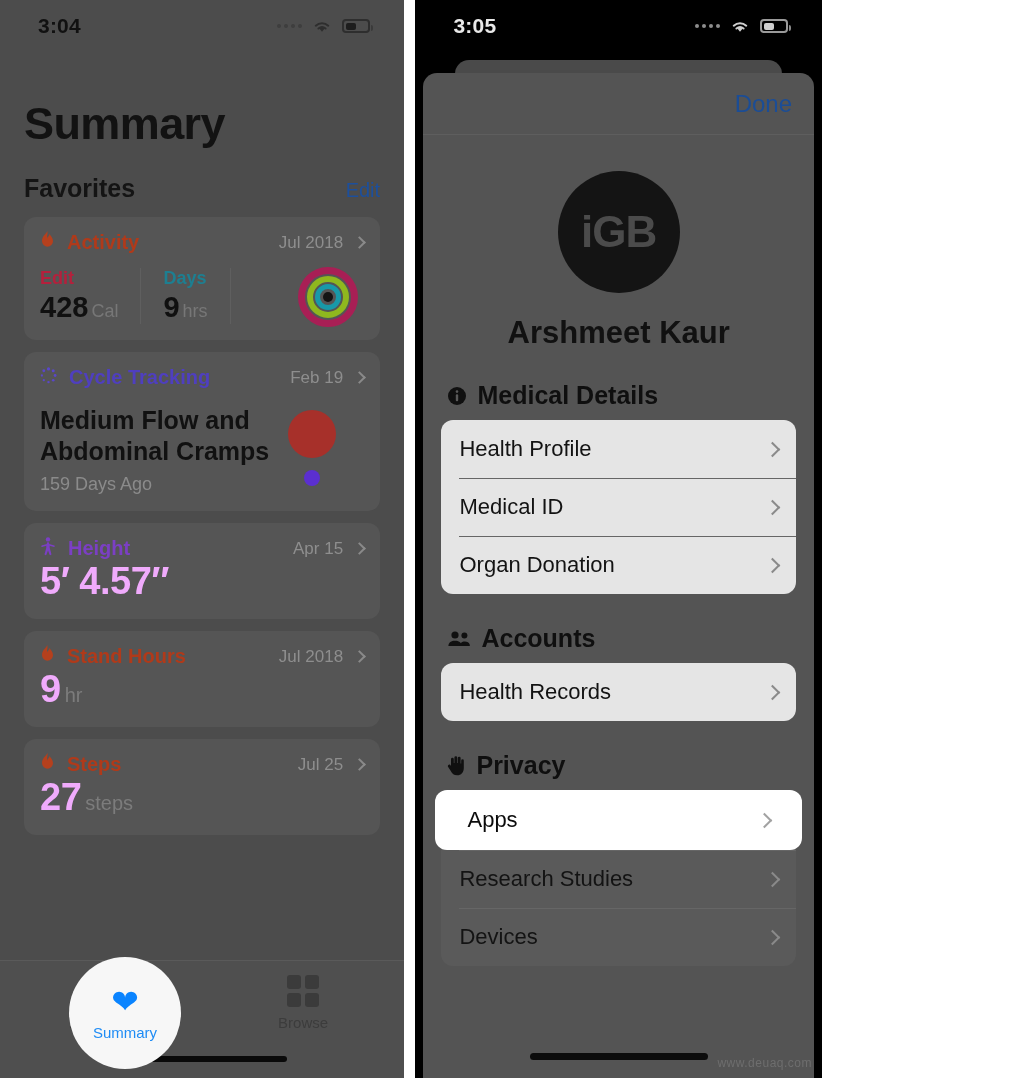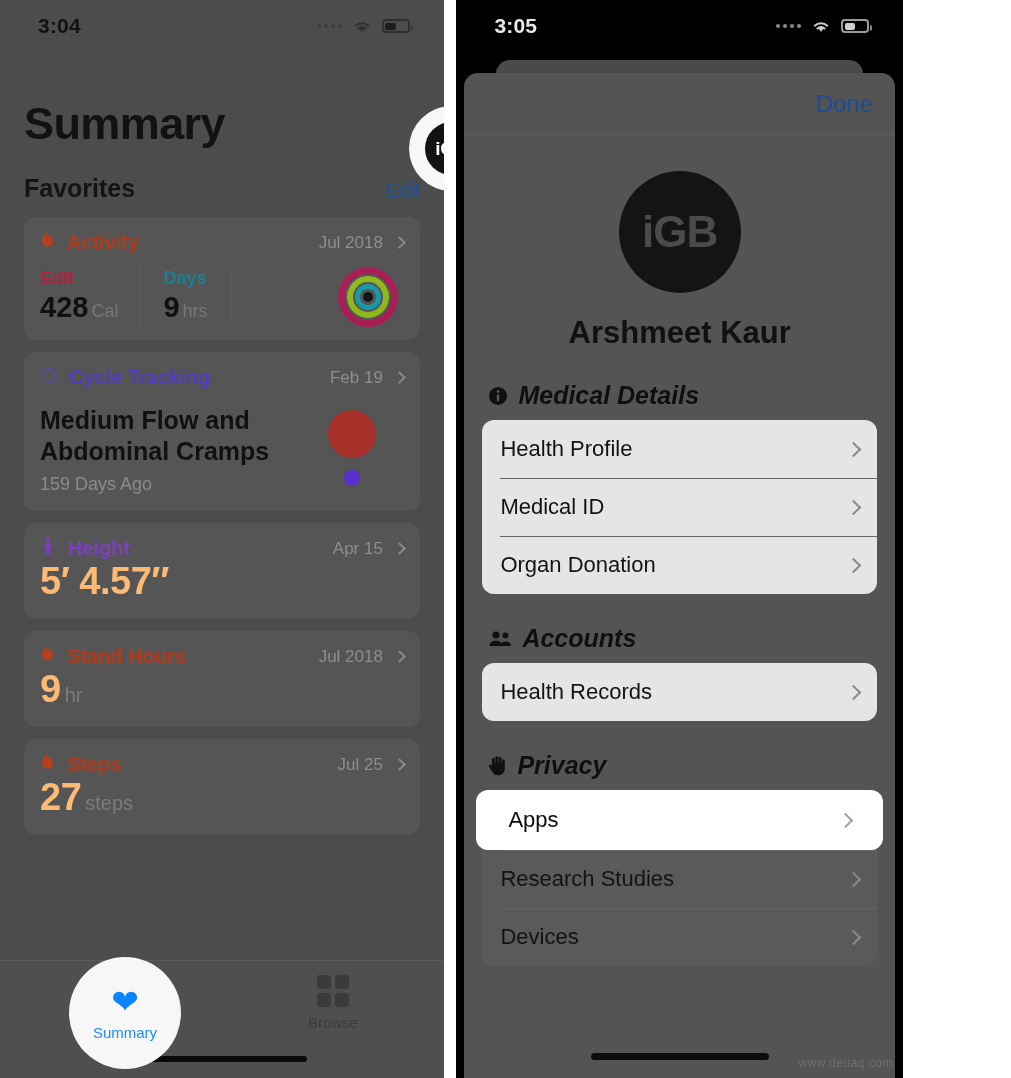--- a/index.html
+++ b/index.html
@@ -2,21 +2,21 @@
 <html><head>
 <meta charset="utf-8">
 <style>
   * { box-sizing: border-box; margin: 0; padding: 0; }
   html, body {
     width: 1011px; height: 1078px;
     background: #ffffff;
     font-family: "Liberation Sans", sans-serif;
     overflow: hidden;
   }
-  .screens { display: flex; width: 903px; height: 1078px; }
+  .screens { display: flex; width: 822px; height: 1078px; }
 
   
   .panel-left {
     position: relative;
     width: 497px; height: 1078px;
     background: #4c4c4c;
     overflow: hidden;
   }
   .statusbar {
     height: 52px; display: flex; align-items: center;
@@ -69,21 +69,21 @@
   .stat-unit { font-size: 18px; font-weight: 400; color: #777; margin-left: 3px; }
   .rings { position: absolute; right: 22px; top: 50px; width: 60px; height: 60px; }
   .ring { position: absolute; border-radius: 50%; }
 
   
   .cycle-main { font-size: 25px; font-weight: 700; color: #111; line-height: 1.22; margin-top: 16px; max-width: 330px; }
   .cycle-sub { font-size: 18px; color: #8b8b8b; margin-top: 8px; }
   .cycle-dot-big { position:absolute; right:44px; top:58px; width:48px; height:48px; border-radius:50%; background:#a7302a; }
   .cycle-dot-sm { position:absolute; right:60px; top:118px; width:16px; height:16px; border-radius:50%; background:#5b2fd0; }
 
-  .big-value { font-size: 38px; font-weight: 700; color: #fdba74; margin-top: 16px; letter-spacing: -.5px;}
+  .big-value { font-size: 38px; font-weight: 700; color: #f0abfc; margin-top: 16px; letter-spacing: -.5px;}
   .big-unit { font-size: 20px; font-weight: 400; color: #7c7c7c; margin-left: 4px; }
 
   .tabbar {
     position: absolute; left: 0; right: 0; bottom: 0; height: 118px;
     background: #4f4f4f; border-top: 1px solid #5a5a5a;
   }
   .tabs { display: flex; height: 84px; }
   .tab { flex: 1; display: flex; flex-direction: column; align-items: center; justify-content: center; gap: 7px; }
   .tab-label { font-size: 15px; }
   .grid-icon { display: grid; grid-template-columns: 14px 14px; grid-gap: 4px; }
@@ -121,21 +121,21 @@
     position: absolute; left: 8px; right: 8px; top: 73px; bottom: 0;
     background: #545454; border-radius: 14px 14px 0 0; overflow: hidden;
   }
   .sheet-nav { height: 62px; display: flex; align-items: center; justify-content: flex-end; padding-right: 22px; border-bottom: 1px solid #5e5e5e; }
   .done-btn { font-size: 24px; color: #1b4d96; font-weight: 400; }
   .profile { text-align: center; padding-top: 36px; }
   .avatar { width: 122px; height: 122px; border-radius: 50%; background: #141414; margin: 0 auto; display: flex; align-items: center; justify-content: center; color: #4b4b4b; font-size: 44px; font-weight: 800; letter-spacing: -1px; }
   .profile-name { font-size: 31px; font-weight: 700; color: #111; margin-top: 22px; }
 
   .section-head { display: flex; align-items: center; gap: 10px; padding: 30px 24px 10px 24px; }
-  .section-title { font-size: 25px; font-weight: 700; color: #0f0f0f; font-style: italic; }
+  .section-title { font-size: 25px; font-weight: 700; color: #0f0f0f; }
   .sec-icon { color:#0f0f0f; font-size: 21px; line-height: 1; display:flex; align-items:center; }
   .list { margin: 0 18px; background: #e5e5e5; border-radius: 12px; overflow: hidden; }
   .row { display: flex; align-items: center; justify-content: space-between; height: 58px; padding: 0 18px; position: relative; }
   .row + .row::before { content:""; position:absolute; left:18px; right:0; top:0; height:1px; background:#666; }
   .row-label { font-size: 22px; color: #131313; }
   .row-chev { width: 11px; height: 11px; border-right: 2.4px solid #8a8a8a; border-top: 2.4px solid #8a8a8a; transform: rotate(45deg); }
   .row.highlight {
     background: #ffffff; border-radius: 12px; margin: 0 -6px;
     padding: 0 32px; height: 60px; z-index: 3;
   }

